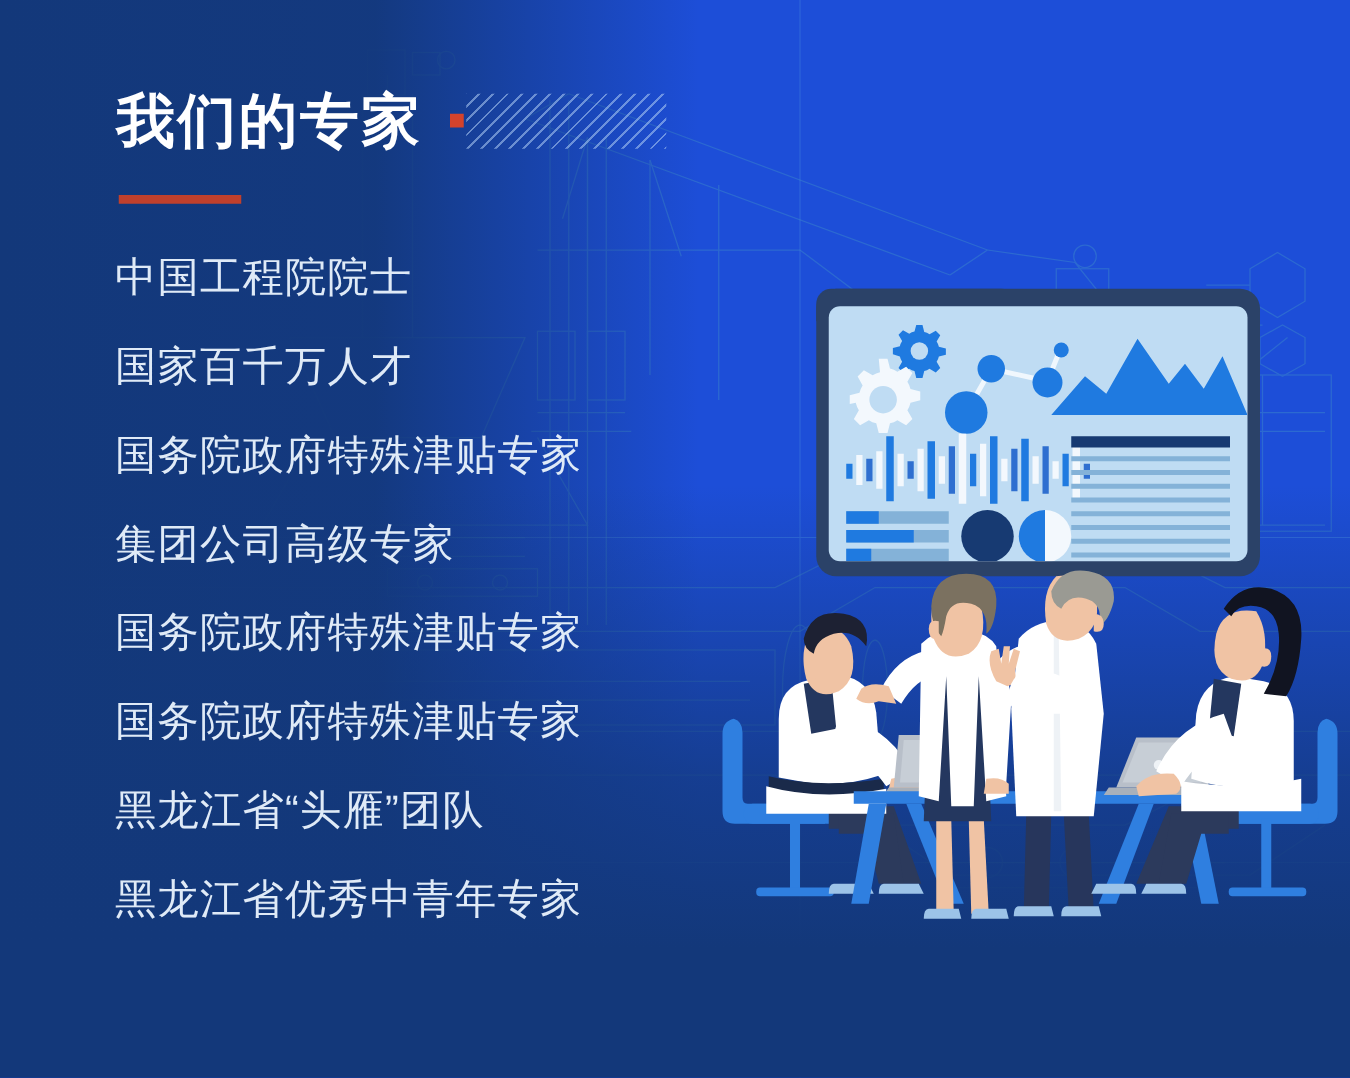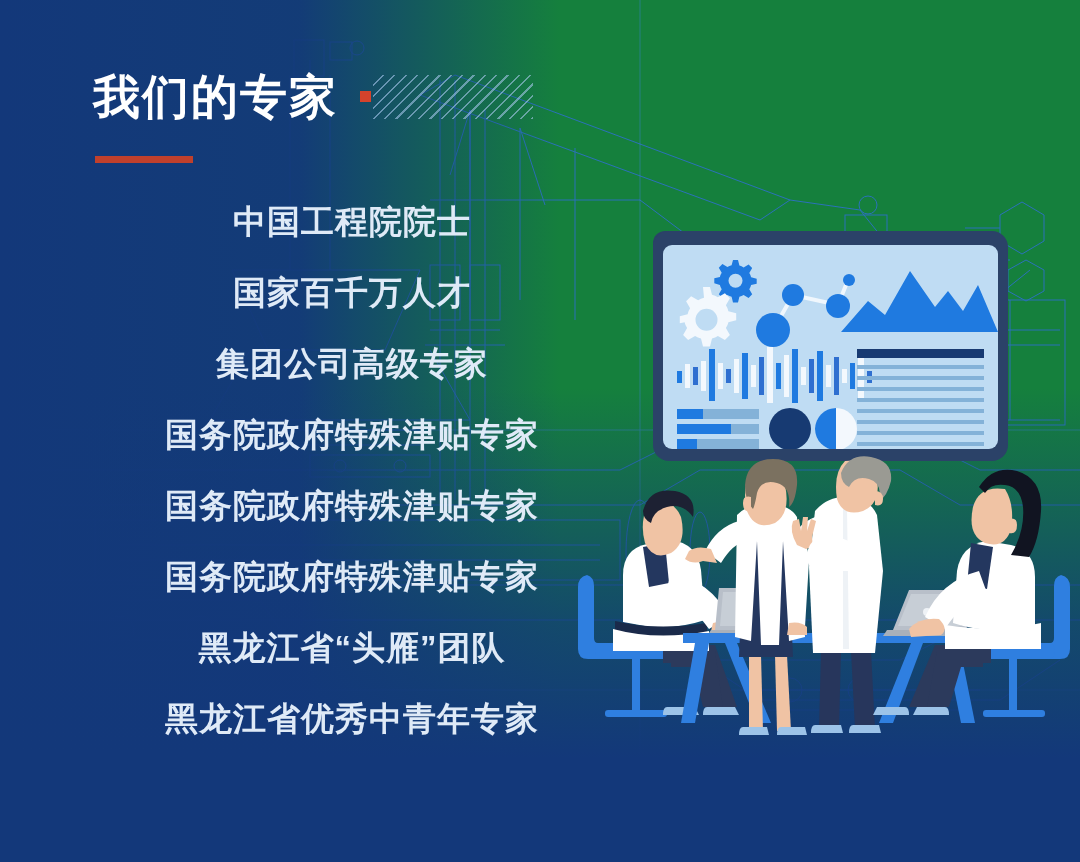--- a/index.html
+++ b/index.html
@@ -1,18 +1,18 @@
 <!DOCTYPE html>
 <html><head>
 <meta charset="utf-8">
 <style>
   html,body{margin:0;padding:0;background:#0f2a5e;}
   #stage{
     position:relative;width:1080px;height:862px;overflow:hidden;
-    background:#15803d;
+    background:#1d4ed8;
     font-family:"Liberation Sans","DejaVu Sans",sans-serif;
   }
   
   .bp{position:absolute;inset:0;pointer-events:none;}
   .bp svg{position:absolute;top:0;left:0;width:1080px;height:862px;}
   .bp-fade{
     position:absolute;left:0;top:0;width:1080px;height:862px;
     background:
       linear-gradient(to bottom, rgba(19,56,122,0) 45%, rgba(19,56,122,.75) 72%, rgba(19,56,122,1) 88%),
       linear-gradient(to right, rgba(19,56,122,1) 0px, rgba(19,56,122,.95) 300px, rgba(19,56,122,0) 560px);
@@ -28,22 +28,22 @@
   .hatch{
     width:160px;height:44px;
     background-image:repeating-linear-gradient(
        -45deg, rgba(175,205,245,.55) 0px, rgba(175,205,245,.55) 1.6px,
        rgba(175,205,245,0) 1.6px, rgba(175,205,245,0) 8px);
   }
   .rule{position:absolute;left:95px;top:156px;width:98px;height:7px;background:#c0402c;}
   
   .list{position:absolute;left:92px;top:205px;width:520px;}
   .list-item{
-    font-size:33px;color:#dfeaf7;font-weight:700;
-    line-height:1;letter-spacing:1px;margin-bottom:38px;white-space:nowrap;text-align:center;
+    font-size:33px;color:#dfeaf7;font-weight:400;
+    line-height:1;letter-spacing:1px;margin-bottom:38px;white-space:nowrap;
   }
   
   .dash-frame{
     position:absolute;left:653px;top:231px;width:355px;height:230px;
     background:#2b4268;border-radius:16px;
   }
   .dash-tab{
     position:absolute;left:653px;top:231px;width:160px;height:26px;
     background:#2b4268;border-radius:12px 12px 0 0;
   }
@@ -135,22 +135,22 @@
     <div class="hatch-wrap">
       <span class="hatch-dot"></span>
       <span class="hatch"></span>
     </div>
   </div>
   <div class="rule"></div>
 
   <div class="list">
     <div class="list-item">中国工程院院士</div>
     <div class="list-item">国家百千万人才</div>
+    <div class="list-item">国务院政府特殊津贴专家</div>
     <div class="list-item">集团公司高级专家</div>
-    <div class="list-item">国务院政府特殊津贴专家</div>
     <div class="list-item">国务院政府特殊津贴专家</div>
     <div class="list-item">国务院政府特殊津贴专家</div>
     <div class="list-item">黑龙江省“头雁”团队</div>
     <div class="list-item">黑龙江省优秀中青年专家</div>
   </div>
 
   <div class="dash-tab"></div>
   <div class="dash-frame"></div>
   <div class="dash">
     <svg width="335" height="204" viewBox="0 0 335 204" xmlns="http://www.w3.org/2000/svg" aria-hidden="true">

